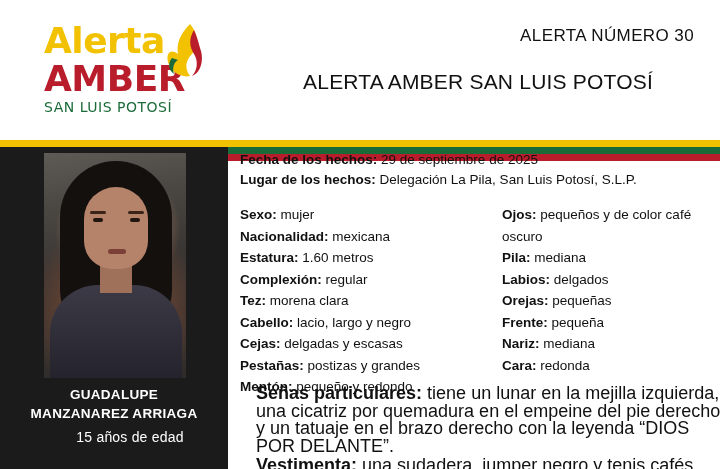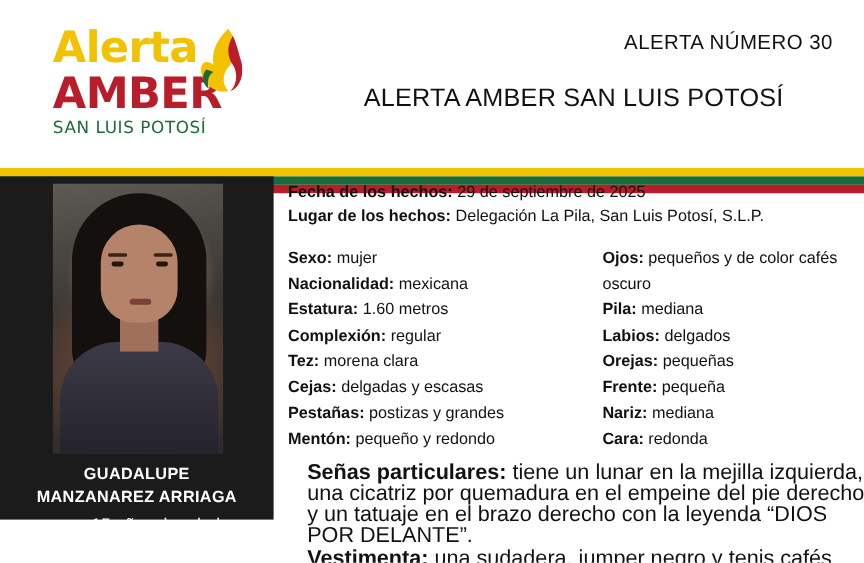--- a/index.html
+++ b/index.html
@@ -99,21 +99,21 @@
   .bar-yellow { top: 140px; background: #f2c200; }
   .bar-green  { top: 147px; background: #1b6b3a; }
   .bar-red    { top: 154px; background: #b91d2b; }
 
   
   .left-col {
     position: absolute;
     left: 0;
     top: 147px;
     width: 228px;
-    height: 286px;
+    height: 322px;
     background: #1b1b1b;
   }
   .photo-wrap {
     position: absolute;
     left: 44px;
     top: 6px;
     width: 142px;
     height: 225px;
     overflow: hidden;
     background: #2b2b2b;
@@ -328,37 +328,41 @@
       </div>
       <div class="attr">
         <b>Complexión:</b>
         <span>regular</span>
       </div>
       <div class="attr">
         <b>Tez:</b>
         <span>morena clara</span>
       </div>
       <div class="attr">
+        <b>Cabello:</b>
+        <span>lacio, largo y negro</span>
+      </div>
+      <div class="attr">
         <b>Cejas:</b>
         <span>delgadas y escasas</span>
       </div>
       <div class="attr">
         <b>Pestañas:</b>
         <span>postizas y grandes</span>
       </div>
       <div class="attr">
         <b>Mentón:</b>
         <span>pequeño y redondo</span>
       </div>
     </div>
 
     <div class="col-right">
       <div class="attr">
         <b>Ojos:</b>
-        <span>pequeños y de color cafés oscuro</span>
+        <span>pequeños y de color café oscuro</span>
       </div>
       <div class="attr">
         <b>Pila:</b>
         <span>mediana</span>
       </div>
       <div class="attr">
         <b>Labios:</b>
         <span>delgados</span>
       </div>
       <div class="attr">

